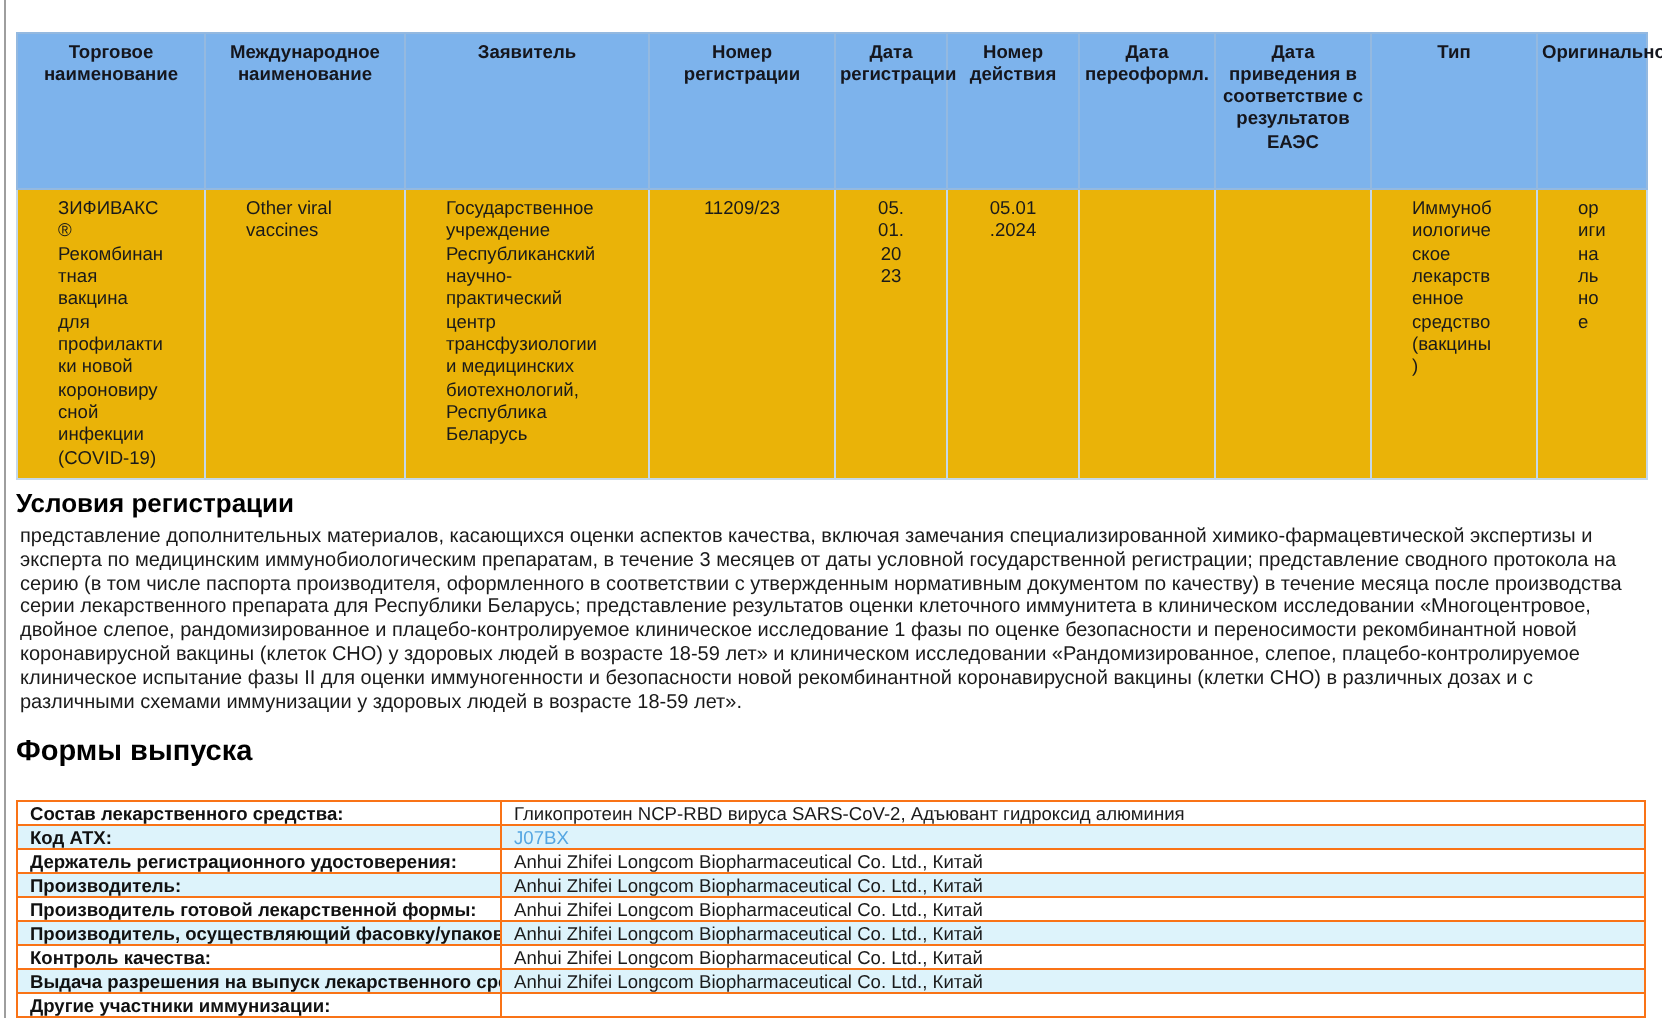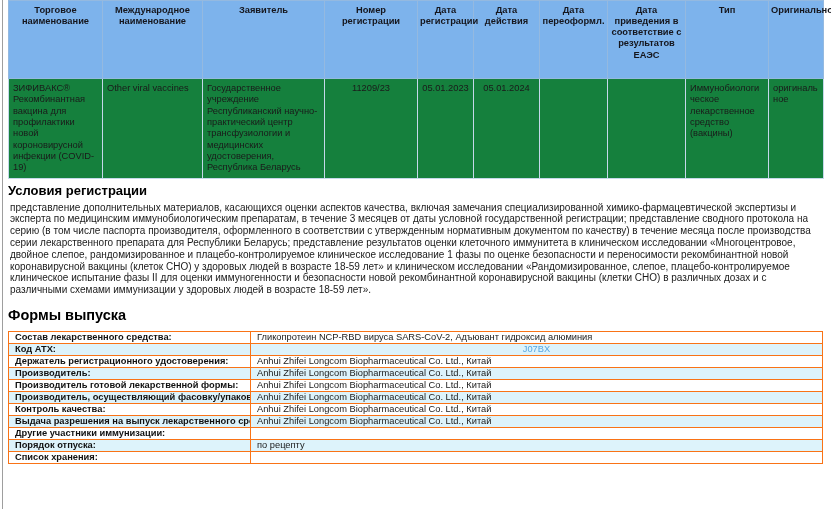--- a/index.html
+++ b/index.html
@@ -19,45 +19,45 @@
 
   .doc-title {
     text-align: center;
     font-weight: bold;
     font-size: 15px;
     padding: 5px 0 3px 0;
     color: #000;
   }
   .doc-title .num { font-size: 18.5px; letter-spacing: 0.2px; }
 
-  table { border-collapse: collapse; table-layout: fixed; width: 815px; }
+  table { border-collapse: collapse; table-layout: fixed; width: 815px; margin-top: 16px; }
 
   
   .reg-table th {
     background: #7db3ec;
     border: 1px solid #94b9e0;
     font-size: 9.3px;
     font-weight: bold;
     color: #15161d;
     text-align: center;
     vertical-align: top;
     padding: 4px 2px 0 2px;
     height: 78px;
     line-height: 1.2;
   }
   .reg-table td {
     border: 1px solid #c4d8ea;
     font-size: 9.3px;
     vertical-align: top;
-    padding: 4px 4px;
+    padding: 4px 20px;
     height: 77px;
     line-height: 1.22;
     overflow-wrap: break-word;
     word-break: break-word;
-    background: #15803d;
+    background: #eab308;
   }
   .reg-table td.center { text-align: center; }
 
   
   .section-heading {
     text-align: left;
     font-weight: bold;
     font-size: 13px;
     color: #000;
     margin: 4px 0 4px 0;
@@ -89,21 +89,21 @@
     padding: 0 6px;
     height: 12px;
     vertical-align: middle;
     line-height: 1.1;
     white-space: nowrap;
     overflow: hidden;
   }
   .forms-table td.lbl { font-weight: bold; color: #111; }
   .forms-table tr.alt td { background: #ddf3fb; }
   .forms-table colgroup .c-label { width: 242px; }
-  .atc-link { color: #55a6e2; cursor: pointer; text-align: center; }
+  .atc-link { color: #55a6e2; cursor: pointer; }
 </style>
 </head>
 <body>
 
 <div class="page-left-border"></div>
 
 <div class="page">
 
 
   <table class="reg-table">
@@ -119,30 +119,30 @@
       <col style="width:83px">
         <col style="width:55px">
     </colgroup>
     <tbody>
         <tr>
       <th>Торговое наименование</th>
       <th>Международное наименование</th>
       <th>Заявитель</th>
       <th>Номер регистрации</th>
       <th>Дата регистрации</th>
-      <th>Дата действия</th>
+      <th>Номер действия</th>
       <th>Дата переоформл.</th>
       <th>Дата приведения в соответствие с результатов ЕАЭС</th>
       <th>Тип</th>
       <th>Оригинальное</th>
     </tr>
     <tr>
       <td>ЗИФИВАКС® Рекомбинантная вакцина для профилактики новой короновирусной инфекции (COVID-19)</td>
       <td>Other viral vaccines</td>
-      <td>Государственное учреждение Республиканский научно-практический центр трансфузиологии и медицинских удостоверения, Республика Беларусь</td>
+      <td>Государственное учреждение Республиканский научно-практический центр трансфузиологии и медицинских биотехнологий, Республика Беларусь</td>
       <td class="center">11209/23</td>
       <td class="center">05.01.2023</td>
       <td class="center">05.01.2024</td>
       <td class="center"></td>
       <td class="center"></td>
       <td>Иммунобиологическое лекарственное средство (вакцины)</td>
       <td>оригинальное</td>
     </tr>
   </tbody>
     </table>

